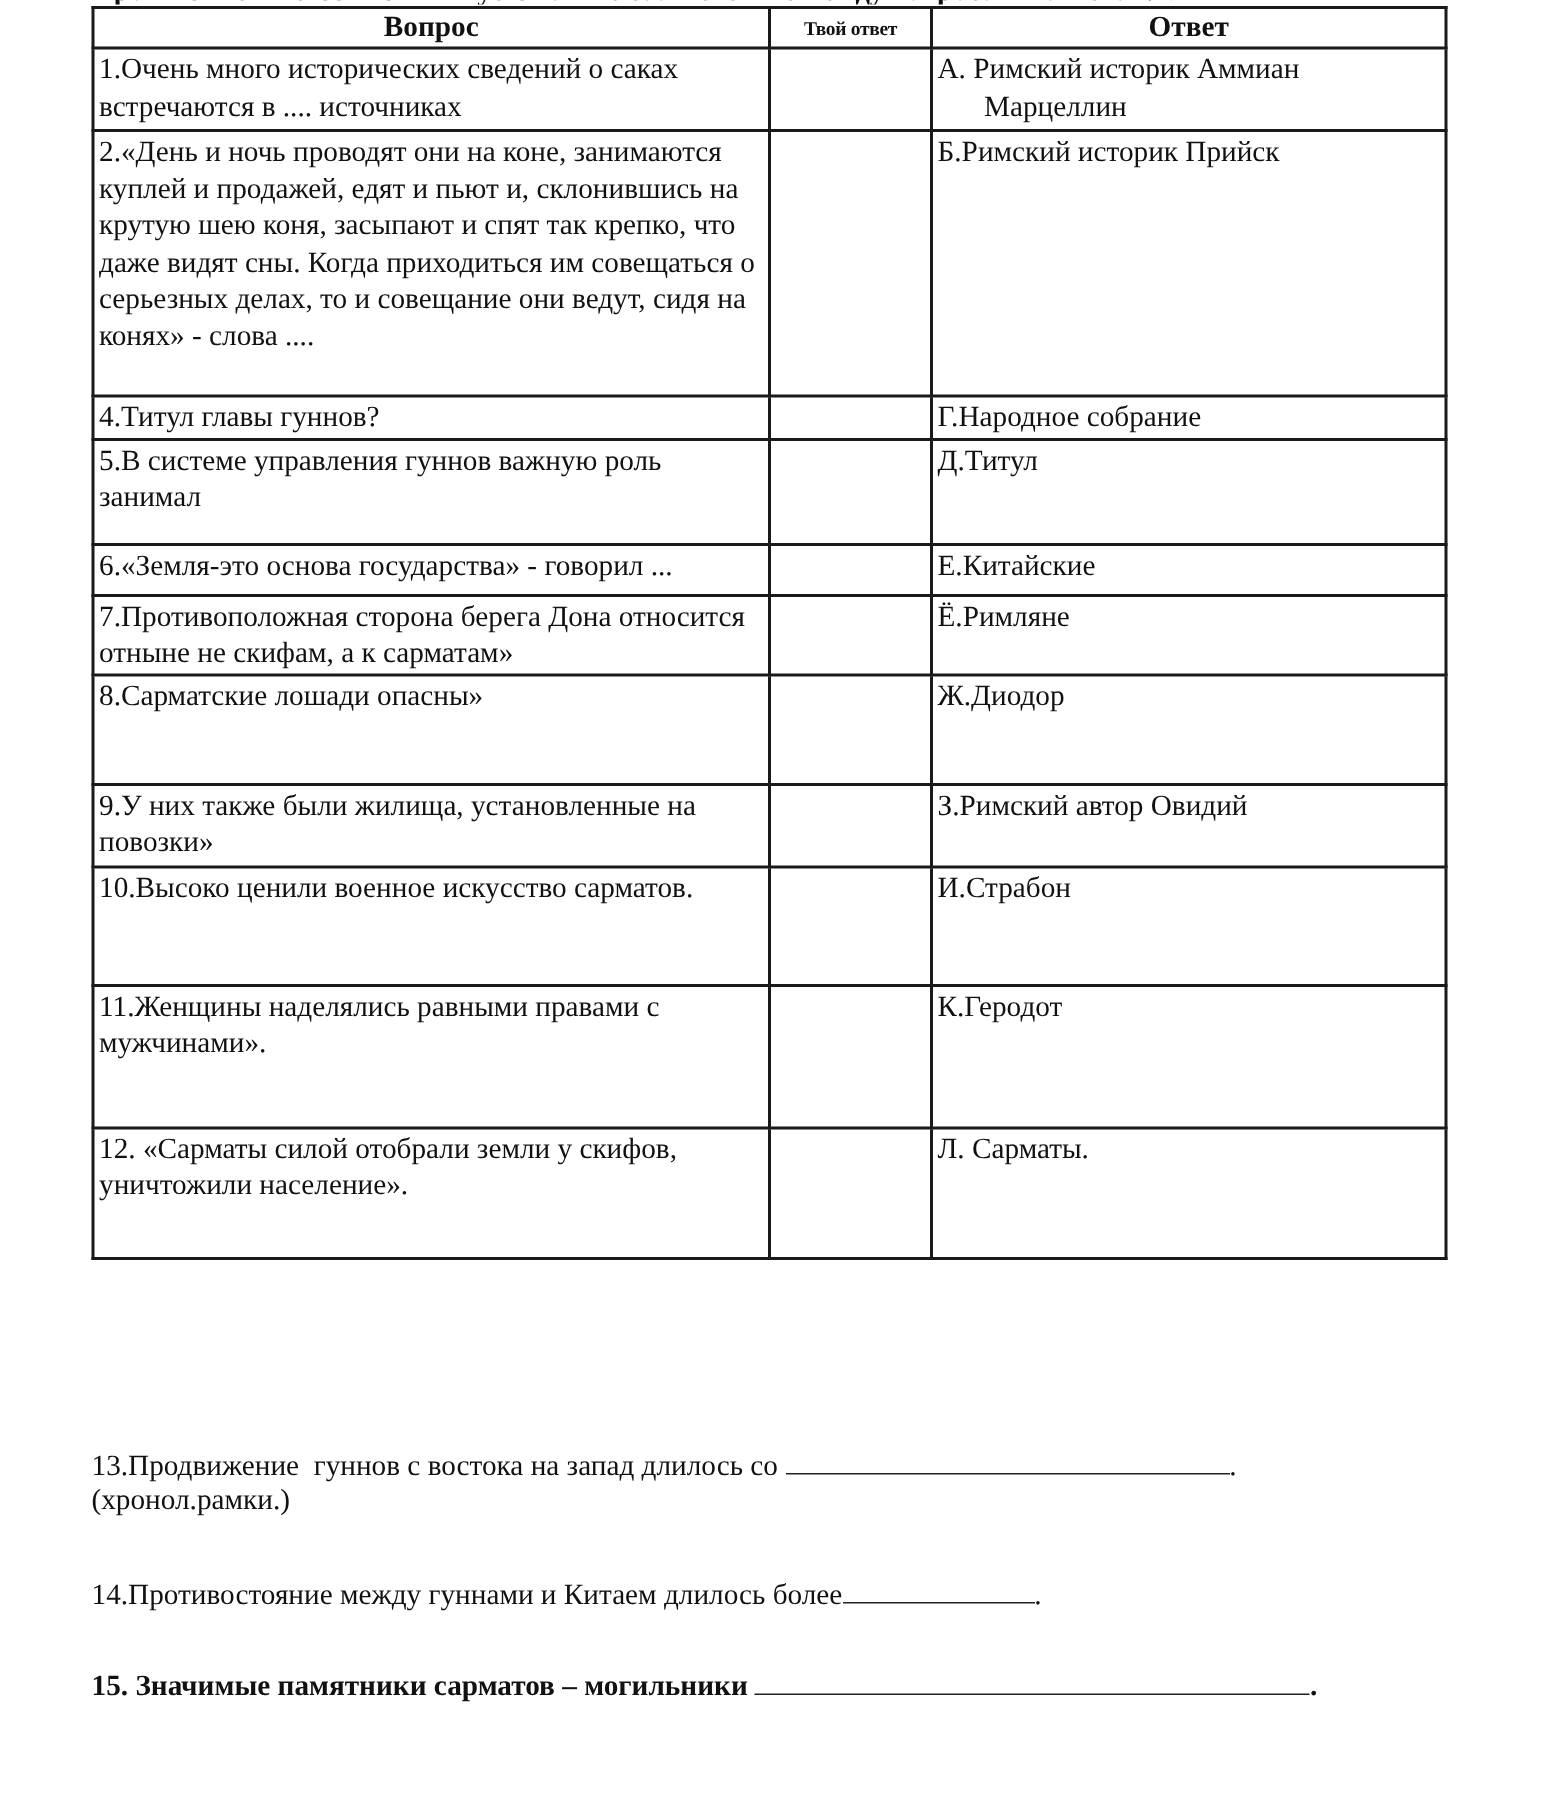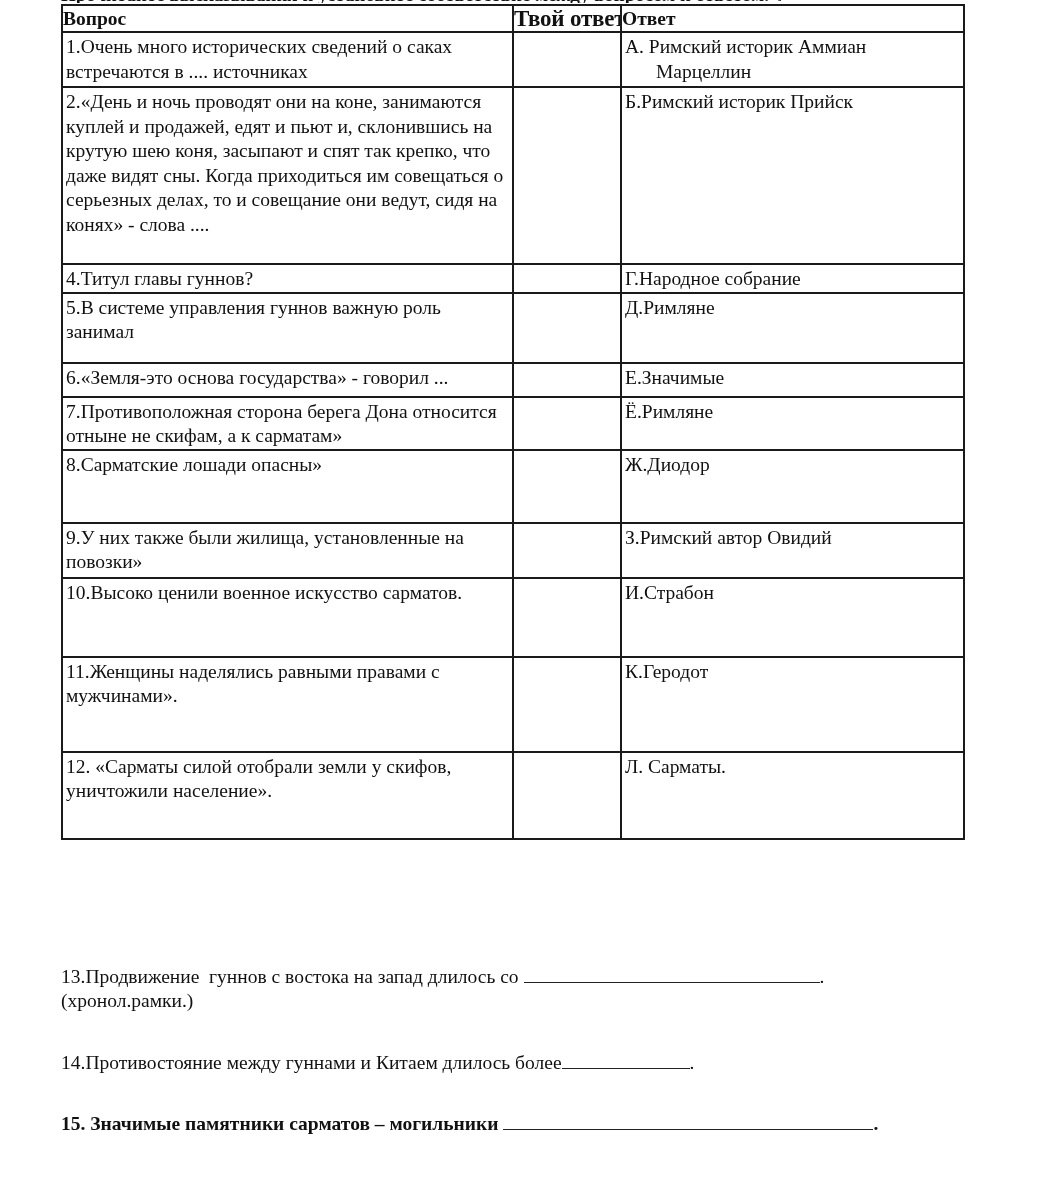--- a/index.html
+++ b/index.html
@@ -19,24 +19,24 @@
   }
   table.quiz td, table.quiz th {
     border: 2px solid #1a1a1a;
     vertical-align: top;
     padding: 2px 2px 0 3px;
     font-size: 19.5px; line-height: 24.5px;
     font-weight: normal;
     overflow: hidden;
   }
   table.quiz th {
-    font-weight: bold; text-align: left; vertical-align: middle;
+    font-weight: bold; text-align: center; vertical-align: middle;
     padding: 0; height: 25px; line-height: 25px; margin-top: 12px;
   }
-  table.quiz th.th-yours { font-size: 23px; letter-spacing: -0.2px; white-space: nowrap; font-family: Liberation Serif, serif; }
+  table.quiz th.th-yours { font-size: 13px; letter-spacing: -0.2px; white-space: nowrap; font-family: Liberation Serif, serif; }
   col.c1 { width: 451px; }
   col.c2 { width: 108px; }
   col.c3 { width: 343px; }
   .answer-indent { display: block; padding-left: 31px; }
   .fill {
     position: absolute; left: 61px; font-size: 19.5px; line-height: 25px; white-space: nowrap;
   }
   .blank { display: inline-block; border-bottom: 1.5px solid #222; height: 19px; vertical-align: baseline; }
   .bold { font-weight: bold; text-align: center; }
 </style>
@@ -70,26 +70,26 @@
       <td>Б.Римский историк Прийск</td>
     </tr>
     <tr style="height:21px">
       <td>4.Титул главы гуннов?</td>
       <td></td>
       <td>Г.Народное собрание</td>
     </tr>
     <tr style="height:70px">
       <td>5.В системе управления гуннов важную роль занимал</td>
       <td></td>
-      <td>Д.Римляне</td>
+      <td>Д.Титул</td>
     </tr>
     <tr style="height:34px">
       <td>6.«Земля-это основа государства» - говорил ...</td>
       <td></td>
-      <td>Е.Значимые</td>
+      <td>Е.Китайские</td>
     </tr>
     <tr style="height:48px">
       <td>7.Противоположная сторона берега Дона относится отныне не скифам, а к сарматам»</td>
       <td></td>
       <td>Ё.Римляне</td>
     </tr>
     <tr style="height:73px">
       <td>8.Сарматские лошади опасны»</td>
       <td></td>
       <td>Ж.Диодор</td>

